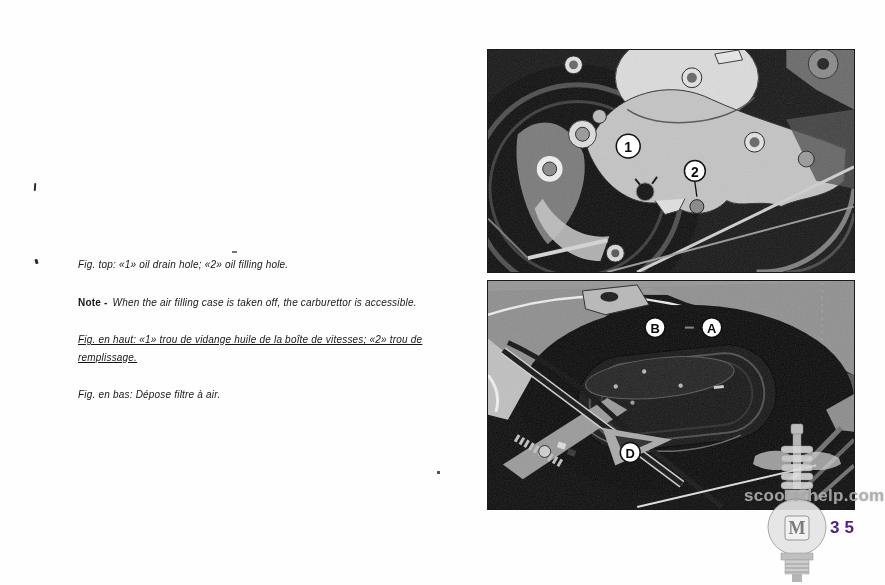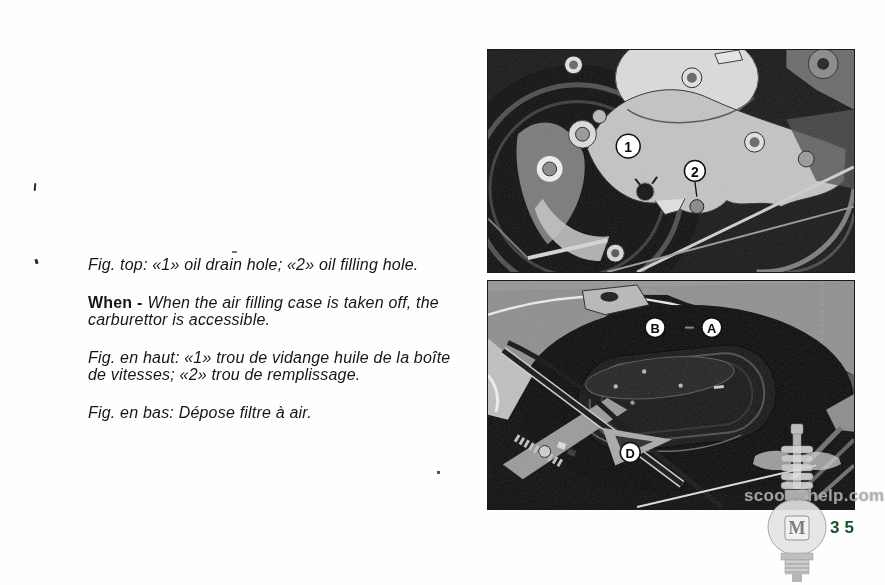--- a/index.html
+++ b/index.html
@@ -1,22 +1,22 @@
 <!DOCTYPE html>
 <html><head>
 <meta charset="utf-8">
 <style>
   html,body{margin:0;padding:0;background:#fff;}
   .page{position:relative;width:885px;height:585px;background:#fefefe;overflow:hidden;
         font-family:"Liberation Sans",sans-serif;color:#161616;}
 
   
-  .captions{position:absolute;left:88px;top:256px;width:380px;font-size:16px;line-height:17.5px;}
+  .captions{position:absolute;left:78px;top:256px;width:380px;font-size:10px;line-height:17.5px;}
   .captions p{margin:0 0 20px 0;}
-  .captions p.sec{margin-top:7px;}
+  .captions p.sec{margin-top:7px;text-decoration:underline;}
   .captions p.tight{margin-bottom:16px;}
   .it{font-style:italic;letter-spacing:.2px;}
   .bp{font-style:normal;font-weight:700;margin-right:5px;letter-spacing:.2px;}
 
   
   .photo{position:absolute;left:487px;margin:0;padding:0;background:#111;border:1px solid #1a1a1a;box-sizing:border-box;}
   .photo-top{top:49px;width:368px;height:224px;}
   .photo-bottom{top:280px;width:368px;height:230px;}
   .photo svg{display:block;width:100%;height:100%;}
 
@@ -24,21 +24,21 @@
   .callout-label{font-family:"Liberation Sans",sans-serif;font-weight:700;font-size:14px;fill:#0b0b0b;
                  text-anchor:middle;dominant-baseline:central;}
 
   
   .watermark-text{position:absolute;left:744px;top:486px;width:150px;font-size:17px;font-weight:700;
                   color:rgba(172,172,172,.92);letter-spacing:.3px;z-index:6;
                   text-shadow:0 0 2px rgba(90,90,90,.35);}
   .sparkplug{position:absolute;left:745px;top:422px;width:105px;height:162px;z-index:5;opacity:.9;}
 
   .page-number{position:absolute;left:830px;top:518px;font-size:17px;font-weight:700;
-               letter-spacing:5px;color:#14532d;}
+               letter-spacing:5px;color:#4c1d95;}
 
   
   .mark{position:absolute;background:#2c2c2c;border-radius:1px;}
   .mark-1{left:34px;top:183px;width:2px;height:8px;transform:rotate(4deg);}
   .mark-2{left:35px;top:259px;width:3px;height:5px;transform:rotate(-18deg);}
   .speck{position:absolute;background:#777;}
   .speck-1{left:232px;top:251px;width:5px;height:2px;}
   .speck-2{left:437px;top:471px;width:3px;height:3px;background:#555;}
 </style>
 </head>
@@ -46,21 +46,21 @@
 
 <div class="page">
 
   <div class="mark mark-1"></div>
   <div class="mark mark-2"></div>
   <div class="speck speck-1"></div>
   <div class="speck speck-2"></div>
 
   <div class="captions">
     <p><span class="it">Fig. top: «1» oil drain hole; «2» oil filling hole.</span></p>
-    <p><span class="bp">When -</span><span class="it">When the air filling case is taken off, the carburettor is accessible.</span></p>
+    <p><span class="bp">Note -</span><span class="it">When the air filling case is taken off, the carburettor is accessible.</span></p>
     <p class="sec"><span class="it">Fig. en haut: «1» trou de vidange huile de la boîte de vitesses; «2» trou de remplissage.</span></p>
     <p class="tight"><span class="it">Fig. en bas: Dépose filtre à air.</span></p>
   </div>
 
   <figure class="photo photo-top">
     <svg viewBox="0 0 368 224" preserveAspectRatio="none">
       <defs>
         <filter id="grainA" x="0" y="0" width="100%" height="100%">
           <feTurbulence type="fractalNoise" baseFrequency="0.8" numOctaves="2" stitchTiles="stitch"></feTurbulence>
           <feColorMatrix type="saturate" values="0"></feColorMatrix>

